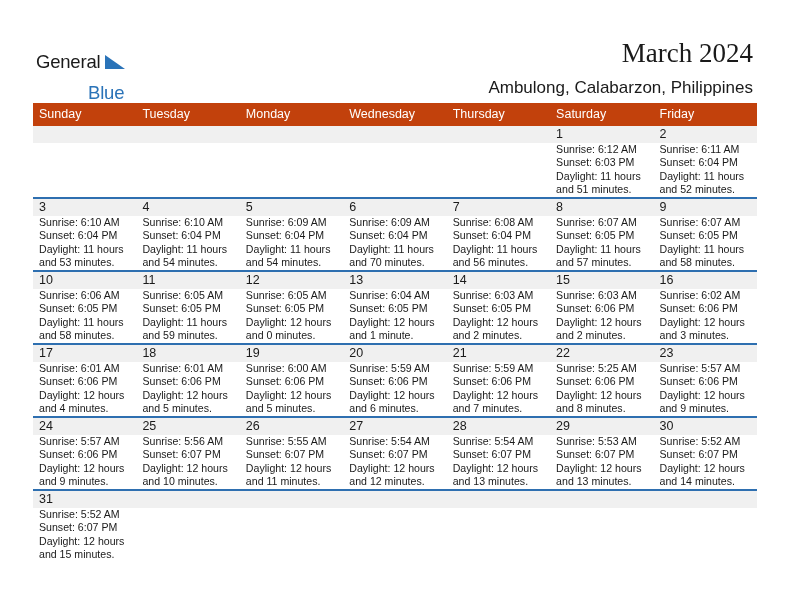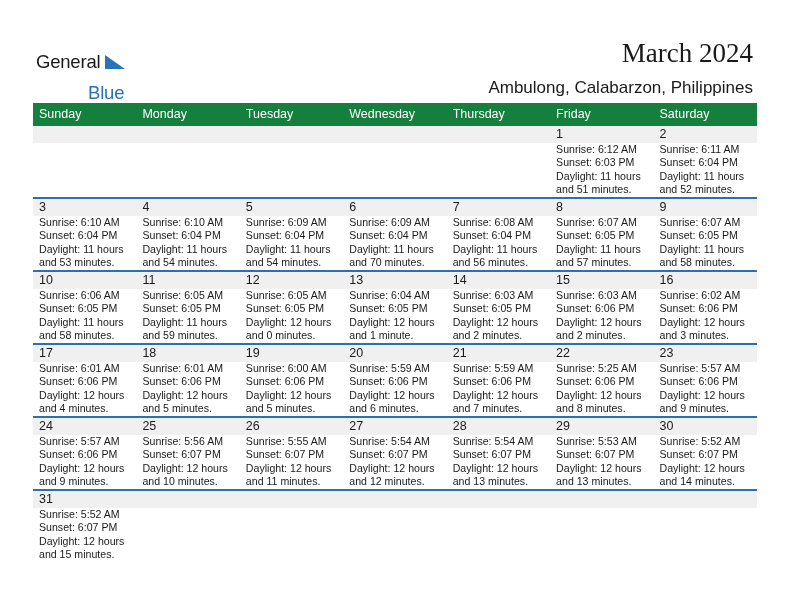--- a/index.html
+++ b/index.html
@@ -6,21 +6,21 @@
   body { width: 792px; height: 612px; position: relative; overflow: hidden;
          font-family: "Liberation Sans", sans-serif; color: #1a1a1a; }
   .logo { position: absolute; left: 36px; top: 50px; width: 100px; height: 40px; }
   .logo .general { position: absolute; left: 0; top: 1px; font-size: 18.5px; color: #1a1a1a; letter-spacing: -0.2px; }
   .logo .blue { position: absolute; left: 52px; top: 17px; font-size: 18.5px; color: #2a73b8; letter-spacing: -0.2px; margin-top: 15px; }
   .logo .tri { position: absolute; left: 69px; top: 5px; width: 0; height: 0;
                border-left: 20px solid #2a73b8; border-top: 14px solid transparent; }
   .title { position: absolute; right: 39px; top: 38px; font-size: 27px; color: #1a1a1a; font-family: Liberation Serif, serif; }
   .subtitle { position: absolute; right: 39px; top: 78px; font-size: 17px; color: #1a1a1a; }
   .cal { position: absolute; left: 33px; top: 103px; width: 724px; }
-  .hdr { display: flex; background: #15803d; height: 23px; }
+  .hdr { display: flex; background: #c2410c; height: 23px; }
   .hdr div { flex: 1; color: #ffffff; font-size: 12.5px; line-height: 23px; padding-left: 6px; }
   .week { border-bottom: 2px solid #2e6fb0; height: 71px; position: relative; }
   .week:last-child { border-bottom: none; }
   .week .strip { position: absolute; left: 0; right: 0; top: 0; height: 17px; background: #f0f0f0; }
   .week .cells { position: absolute; left: 0; right: 0; top: 0; display: flex; }
   .cell { flex: 1; padding-left: 6px; }
   .cell .day { font-size: 12.5px; line-height: 17px; height: 17px; }
   .cell .line { font-size: 10.6px; line-height: 13.4px; white-space: nowrap; }
 </style>
 </head>
@@ -31,26 +31,26 @@
   <span class="tri"></span>
   <span class="blue">Blue</span>
 </div>
 
 <div class="title">March 2024</div>
 <div class="subtitle">Ambulong, Calabarzon, Philippines</div>
 
 <div class="cal">
   <div class="hdr">
     <div>Sunday</div>
+    <div>Tuesday</div>
     <div>Monday</div>
-    <div>Tuesday</div>
     <div>Wednesday</div>
     <div>Thursday</div>
+    <div>Saturday</div>
     <div>Friday</div>
-    <div>Saturday</div>
   </div>
   <div id="weeks">
       <div class="week">
         <div class="strip"></div>
         <div class="cells">
           <div class="cell">
             <div class="day"></div>
             <div class="line"></div>
             <div class="line"></div>
             <div class="line"></div>

